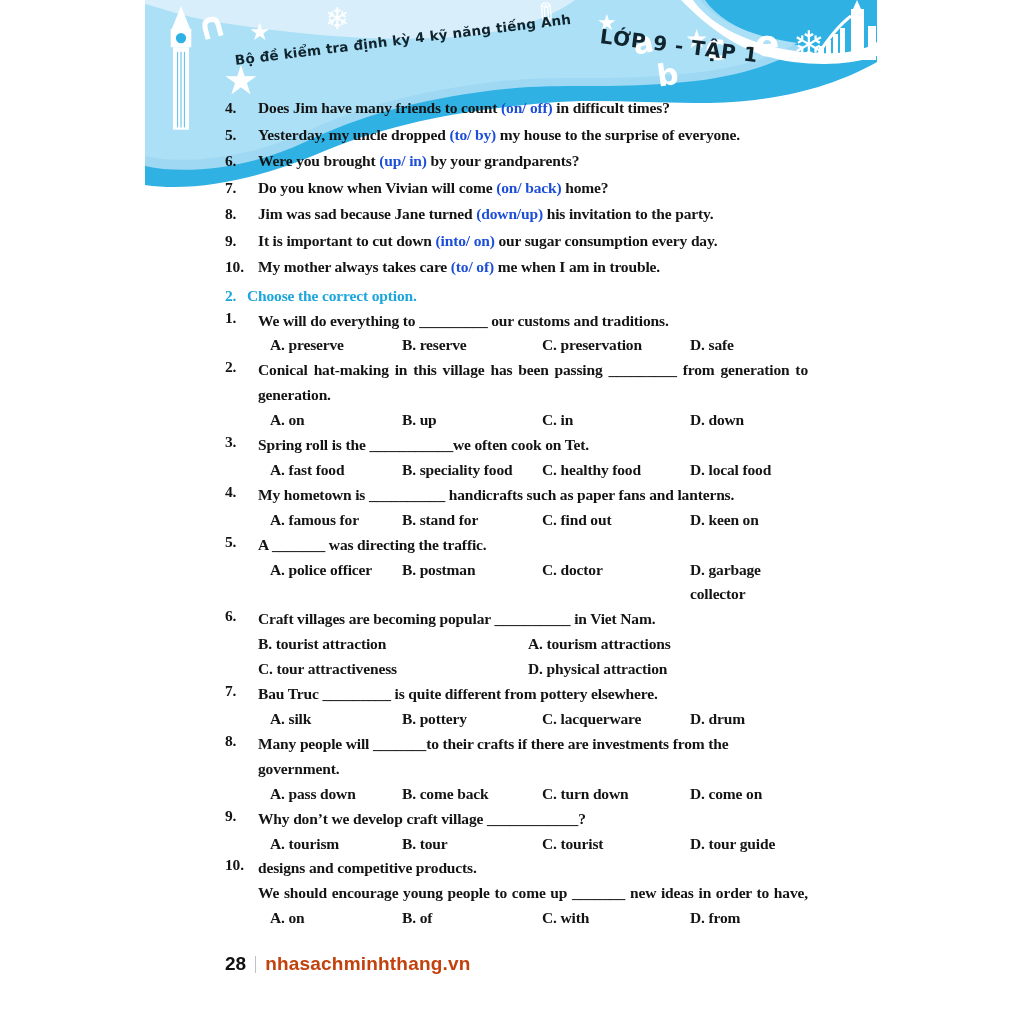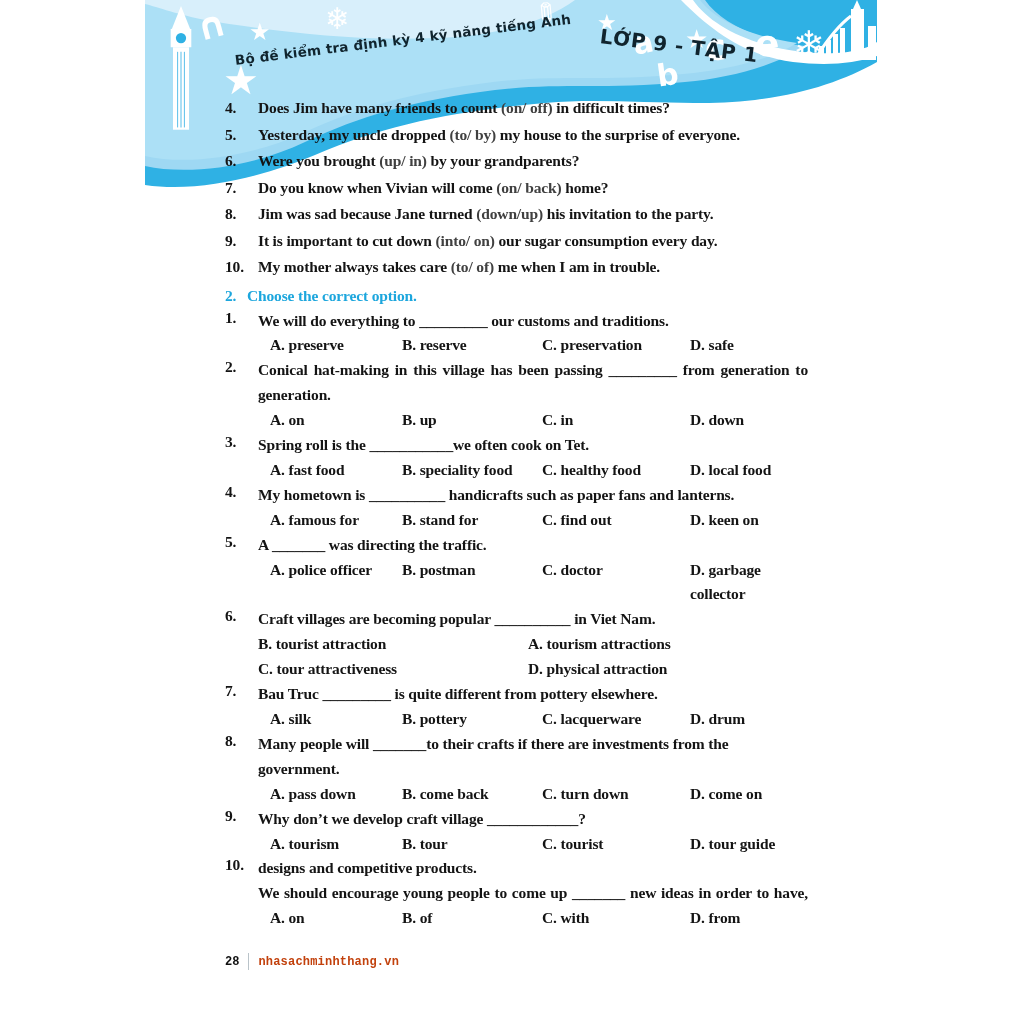--- a/index.html
+++ b/index.html
@@ -21,33 +21,33 @@
     position:absolute;left:455px;top:24px;transform:rotate(7deg);transform-origin:left center;
     font-family:"DejaVu Sans",sans-serif;font-weight:bold;font-size:20px;color:#10242e;
     white-space:nowrap;letter-spacing:.5px;
   }
   
   .content{position:absolute;left:225px;top:95px;width:583px;
            font-size:15.5px;font-weight:600;letter-spacing:-0.15px;}
   .ex1 .q-row{display:flex;line-height:26.5px;}
   .q-num{width:33px;flex:none;}
   .q-text{flex:1;}
-  .cyan{color:#404040;font-weight:700;}
+  .cyan{color:#1d4ed8;font-weight:700;}
   .heading{display:flex;line-height:27px;margin-top:1px;color:#1ca6dd;font-weight:700;}
   .heading .h-num{width:22px;flex:none;}
   .ex2 .q-block{display:flex;}
   .ex2 .q-body{flex:1;}
   .ex2 .line{line-height:24.9px;}
   .ex2 .line.justify{text-align:justify;text-align-last:justify;}
   .opts{display:grid;line-height:24.9px;}
   .opts.four{grid-template-columns:132px 140px 148px 1fr;margin-left:12px;}
   .opts.two{grid-template-columns:270px 1fr;}
   
   .footer{position:absolute;left:225px;top:953px;display:flex;align-items:center;
-          font-family:Liberation Mono, monospace;font-size:12px;}
+          font-family:Liberation Sans, sans-serif;font-size:19px;}
   .footer .page{font-weight:700;color:#111;}
   .footer .sep{width:1px;height:17px;background:#b9c3c9;margin:0 9px;}
   .footer .site{color:#c2410c;font-weight:700;letter-spacing:.2px;}
 </style>
 </head>
 <body>
 
 <div class="banner">
   <svg class="waves" width="732" height="200" viewBox="0 0 732 200">
 

